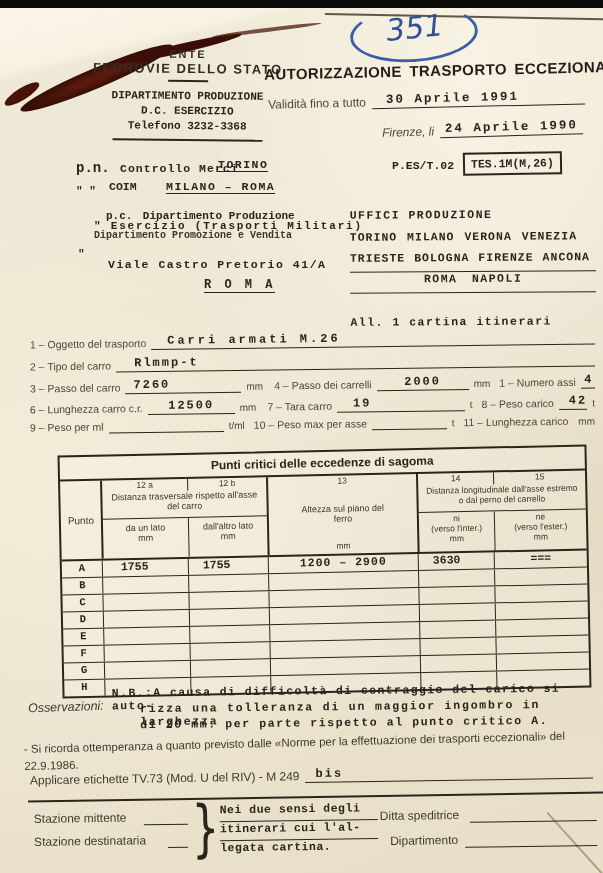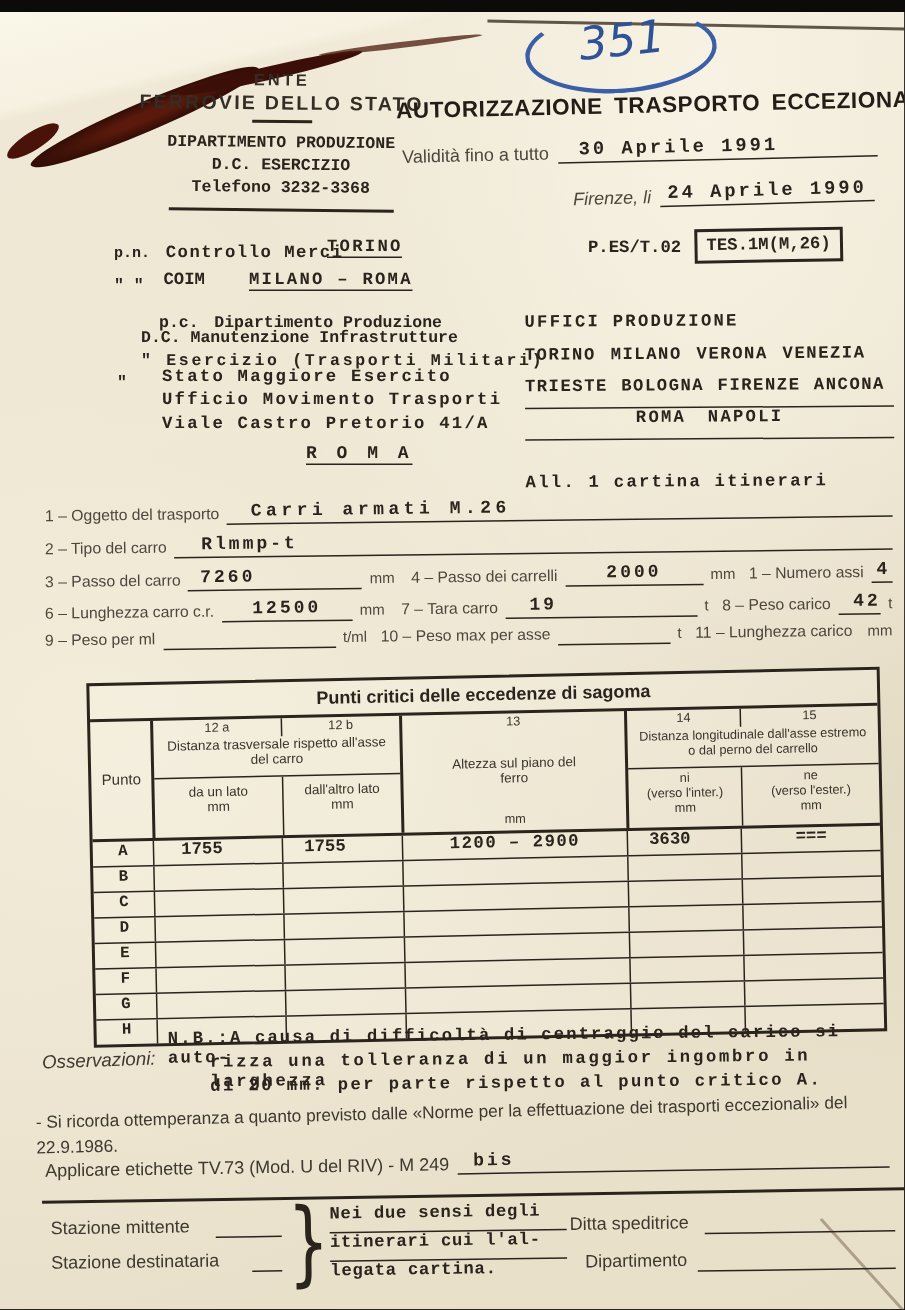--- a/index.html
+++ b/index.html
@@ -70,40 +70,38 @@
   </div>
   <div class="abs" style="left:382px;top:121px;right:20px;display:flex;align-items:flex-end;gap:6px;transform:rotate(-1.6deg);">
     <span class="sans" style="font-size:12px;font-style:italic;">Firenze, li</span>
     <span class="fval" style="flex:1;letter-spacing:2px;font-size:12.5px;">24 Aprile 1990</span>
   </div>
   <div class="abs mono" style="left:392px;top:159px;font-size:11.5px;">P.ES/T.02</div>
   <div class="abs mono" style="left:463px;top:152px;font-size:11.5px;border:2px solid #2b241d;padding:3px 6px;transform:rotate(-1deg);">TES.1M(M,26)</div>
 
   <div class="abs" style="left:76px;top:158px;width:300px;">
     <div style="position:relative;height:22px;">
-      <span class="mono" style="font-size:10px;">p.n.</span>
+      <span class="mono" style="font-size:14px;">p.n.</span>
       <span class="mono" style="font-size:11.5px;margin-left:6px;letter-spacing:1px;">Controllo Merci</span>
       <span class="mono ul" style="font-size:11.5px;position:absolute;left:142px;letter-spacing:1.5px;">TORINO</span>
     </div>
     <div style="position:relative;height:25px;">
       <span class="mono" style="font-size:11px;">" "</span>
       <span class="mono" style="font-size:11.5px;position:absolute;left:33px;">COIM</span>
       <span class="mono ul" style="font-size:11.5px;position:absolute;left:90px;letter-spacing:1.5px;">MILANO – ROMA</span>
     </div>
     <div style="position:relative;height:15px;">
       <span class="mono" style="font-size:11px;padding-left:30px;">p.c.</span>
       <span class="mono" style="font-size:11px;margin-left:6px;">Dipartimento Produzione</span>
     </div>
-    <div class="mono" style="font-size:11px;margin-left:18px;height:15px;">D.C. Manutenzione Infrastrutture</div>
     <div class="mono" style="font-size:11px;margin-left:18px;height:10px;letter-spacing:1.8px;">"  Esercizio (Trasporti Militari)</div>
+    <div class="mono" style="font-size:10px;margin-left:18px;height:13px;opacity:.9;">Dipartimento Promozione e Vendita</div>
     <div style="position:relative;height:15px;">
       <span class="mono" style="font-size:11px;margin-left:2px;">"</span>
-      <span class="mono" style="font-size:11.5px;position:absolute;left:32px;letter-spacing:1.5px;">Stato Maggiore Esercito</span>
-    </div>
-    <div class="mono" style="font-size:11.5px;margin-left:32px;height:16px;letter-spacing:1.5px;">Ufficio Movimento Trasporti</div>
+    </div>
     <div class="mono" style="font-size:11.5px;margin-left:32px;height:16px;letter-spacing:1.5px;">Viale Castro Pretorio 41/A</div>
     <div class="mono ul" style="font-size:12px;margin-left:128px;letter-spacing:3px;display:inline-block;">R O M A</div>
   </div>
 
   <div class="abs" style="left:350px;top:208px;width:246px;transform:rotate(-.4deg);">
     <div class="mono" style="font-size:11.5px;letter-spacing:1.5px;height:22px;">UFFICI PRODUZIONE</div>
     <div class="mono" style="font-size:11.5px;letter-spacing:1px;word-spacing:2px;height:21px;">TORINO  MILANO  VERONA  VENEZIA</div>
     <div class="mono ul" style="font-size:11.5px;letter-spacing:1px;word-spacing:1px;height:20px;">TRIESTE  BOLOGNA  FIRENZE  ANCONA</div>
     <div class="mono ul" style="font-size:11.5px;letter-spacing:1.5px;word-spacing:6px;height:20px;text-align:center;">ROMA  NAPOLI</div>
     <div class="mono" style="font-size:11.5px;letter-spacing:1.5px;margin-top:22px;">All. 1 cartina itinerari</div>

